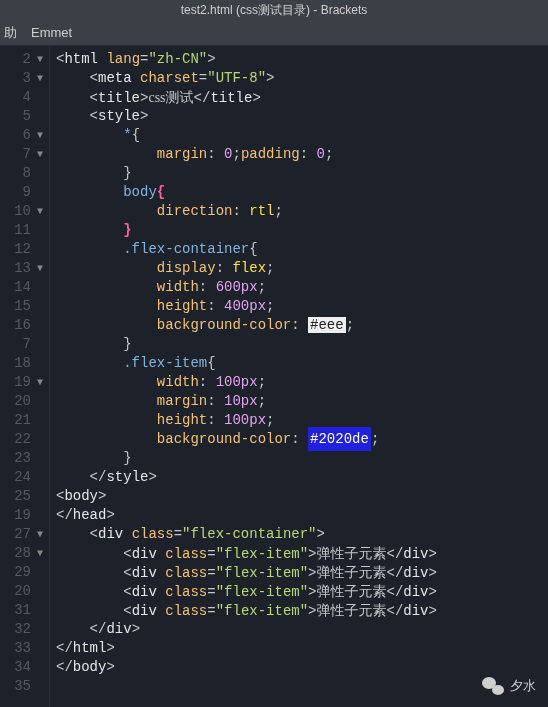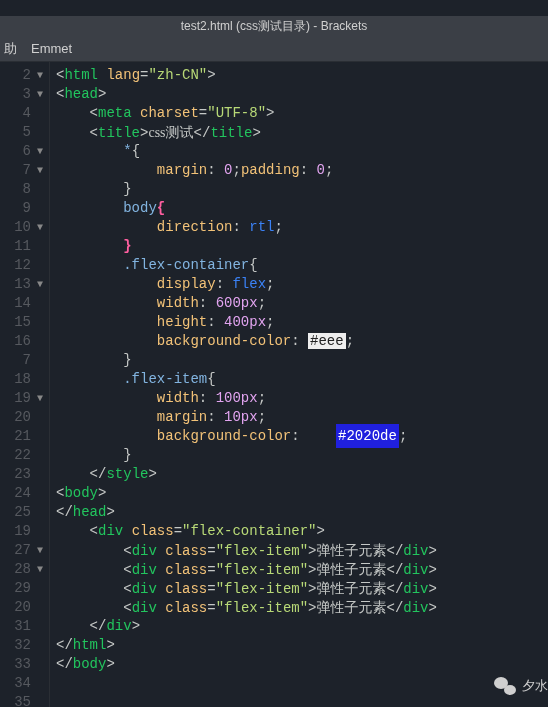--- a/index.html
+++ b/index.html
@@ -14,21 +14,20 @@
     position: relative;
   }
   .titlebar {
     background: #3b3f46;
     color: #d0d0d0;
     font-size: 12px;
     height: 20px;
     line-height: 20px;
     text-align: center;
     font-family: "Segoe UI", sans-serif;
-    margin-top: 16px;
   }
   .menubar {
     background: #3b3f46;
     color: #d0d0d0;
     font-size: 13px;
     height: 26px;
     display: flex;
     align-items: center;
     padding-left: 4px;
     gap: 14px;
@@ -63,37 +62,37 @@
   .code {
     padding: 4px 0 4px 6px;
     flex: 1;
   }
   .code-line {
     height: 19px;
     line-height: 19px;
     white-space: pre;
   }
   
-  .tag   { color: #22c55e; }   
+  .tag   { color: #e5e5e5; }   
   .attr  { color: #f2c278; }   
   .str   { color: #b8d977; }   
   .punct { color: #c5c8c6; }
   .prop  { color: #f2c278; margin-top: 16px; }   
-  .val   { color: #3b82f6; }   
+  .val   { color: #fde047; }   
   .num   { color: #e2a4f0; }
   .sel   { color: #82b4e0; }   
   .brace { color: #c5c8c6; }
   .text  { color: #c5c8c6; font-family: Liberation Serif, serif; }
   .pink  { color: #ff5fa0; font-weight: bold; }
   .swatch-light { background:#eee; color:#222; padding:0 2px; }
-  .swatch-blue  { background:#2020de; color:#fff; padding:4px 2px;margin-left:28px; }
+  .swatch-blue  { background:#2020de; color:#fff; padding:4px 2px; }
 
   .wechat {
     position: absolute;
-    right: 0;
+    right: 12px;
     bottom: 12px;
     display: flex;
     align-items: center;
     gap: 6px;
     color: #cfcfcf;
     font-family: "Segoe UI", sans-serif;
     font-size: 13px;
   }
   .wechat-icon {
     width: 22px; height: 18px;
@@ -253,38 +252,39 @@
         <span class="fold"></span>
       </div>
     <div class="gutter-line">
         <span class="ln">35</span>
         <span class="fold"></span>
       </div>
   </div>
 
   <div class="code">
 <div class="code-line"><span class="punct">&lt;</span><span class="tag">html</span> <span class="attr">lang</span><span class="punct">=</span><span class="str">"zh-CN"</span><span class="punct">&gt;</span></div>
-<div class="code-line"><span class="punct">&lt;</span><span class="tag">head</span><span class="punct">&gt;</span></div>
 <div class="code-line">    <span class="punct">&lt;</span><span class="tag">meta</span> <span class="attr">charset</span><span class="punct">=</span><span class="str">"UTF-8"</span><span class="punct">&gt;</span></div>
 <div class="code-line">    <span class="punct">&lt;</span><span class="tag">title</span><span class="punct">&gt;</span><span class="text">css测试</span><span class="punct">&lt;/</span><span class="tag">title</span><span class="punct">&gt;</span></div>
+<div class="code-line">    <span class="punct">&lt;</span><span class="tag">style</span><span class="punct">&gt;</span></div>
 <div class="code-line">        <span class="sel">*</span><span class="brace">{</span></div>
 <div class="code-line">            <span class="prop">margin</span><span class="punct">: </span><span class="num">0</span><span class="punct">;</span><span class="prop">padding</span><span class="punct">: </span><span class="num">0</span><span class="punct">;</span></div>
 <div class="code-line">        <span class="brace">}</span></div>
 <div class="code-line">        <span class="sel">body</span><span class="pink">{</span></div>
 <div class="code-line">            <span class="prop">direction</span><span class="punct">: </span><span class="val">rtl</span><span class="punct">;</span></div>
 <div class="code-line">        <span class="pink">}</span></div>
 <div class="code-line">        <span class="sel">.flex-container</span><span class="brace">{</span></div>
 <div class="code-line">            <span class="prop">display</span><span class="punct">: </span><span class="val">flex</span><span class="punct">;</span></div>
 <div class="code-line">            <span class="prop">width</span><span class="punct">: </span><span class="num">600px</span><span class="punct">;</span></div>
 <div class="code-line">            <span class="prop">height</span><span class="punct">: </span><span class="num">400px</span><span class="punct">;</span></div>
 <div class="code-line">            <span class="prop">background-color</span><span class="punct">: </span><span class="swatch-light">#eee</span><span class="punct">;</span></div>
 <div class="code-line">        <span class="brace">}</span></div>
 <div class="code-line">        <span class="sel">.flex-item</span><span class="brace">{</span></div>
 <div class="code-line">            <span class="prop">width</span><span class="punct">: </span><span class="num">100px</span><span class="punct">;</span></div>
 <div class="code-line">            <span class="prop">margin</span><span class="punct">: </span><span class="num">10px</span><span class="punct">;</span></div>
+<div class="code-line">            <span class="prop">height</span><span class="punct">: </span><span class="num">100px</span><span class="punct">;</span></div>
 <div class="code-line">            <span class="prop">background-color</span><span class="punct">: </span><span class="swatch-blue">#2020de</span><span class="punct">;</span></div>
 <div class="code-line">        <span class="brace">}</span></div>
 <div class="code-line">    <span class="punct">&lt;/</span><span class="tag">style</span><span class="punct">&gt;</span></div>
 <div class="code-line"><span class="punct">&lt;</span><span class="tag">body</span><span class="punct">&gt;</span></div>
 <div class="code-line"><span class="punct">&lt;/</span><span class="tag">head</span><span class="punct">&gt;</span></div>
 <div class="code-line">    <span class="punct">&lt;</span><span class="tag">div</span> <span class="attr">class</span><span class="punct">=</span><span class="str">"flex-container"</span><span class="punct">&gt;</span></div>
 <div class="code-line">        <span class="punct">&lt;</span><span class="tag">div</span> <span class="attr">class</span><span class="punct">=</span><span class="str">"flex-item"</span><span class="punct">&gt;</span><span class="text">弹性子元素</span><span class="punct">&lt;/</span><span class="tag">div</span><span class="punct">&gt;</span></div>
 <div class="code-line">        <span class="punct">&lt;</span><span class="tag">div</span> <span class="attr">class</span><span class="punct">=</span><span class="str">"flex-item"</span><span class="punct">&gt;</span><span class="text">弹性子元素</span><span class="punct">&lt;/</span><span class="tag">div</span><span class="punct">&gt;</span></div>
 <div class="code-line">        <span class="punct">&lt;</span><span class="tag">div</span> <span class="attr">class</span><span class="punct">=</span><span class="str">"flex-item"</span><span class="punct">&gt;</span><span class="text">弹性子元素</span><span class="punct">&lt;/</span><span class="tag">div</span><span class="punct">&gt;</span></div>
 <div class="code-line">        <span class="punct">&lt;</span><span class="tag">div</span> <span class="attr">class</span><span class="punct">=</span><span class="str">"flex-item"</span><span class="punct">&gt;</span><span class="text">弹性子元素</span><span class="punct">&lt;/</span><span class="tag">div</span><span class="punct">&gt;</span></div>

